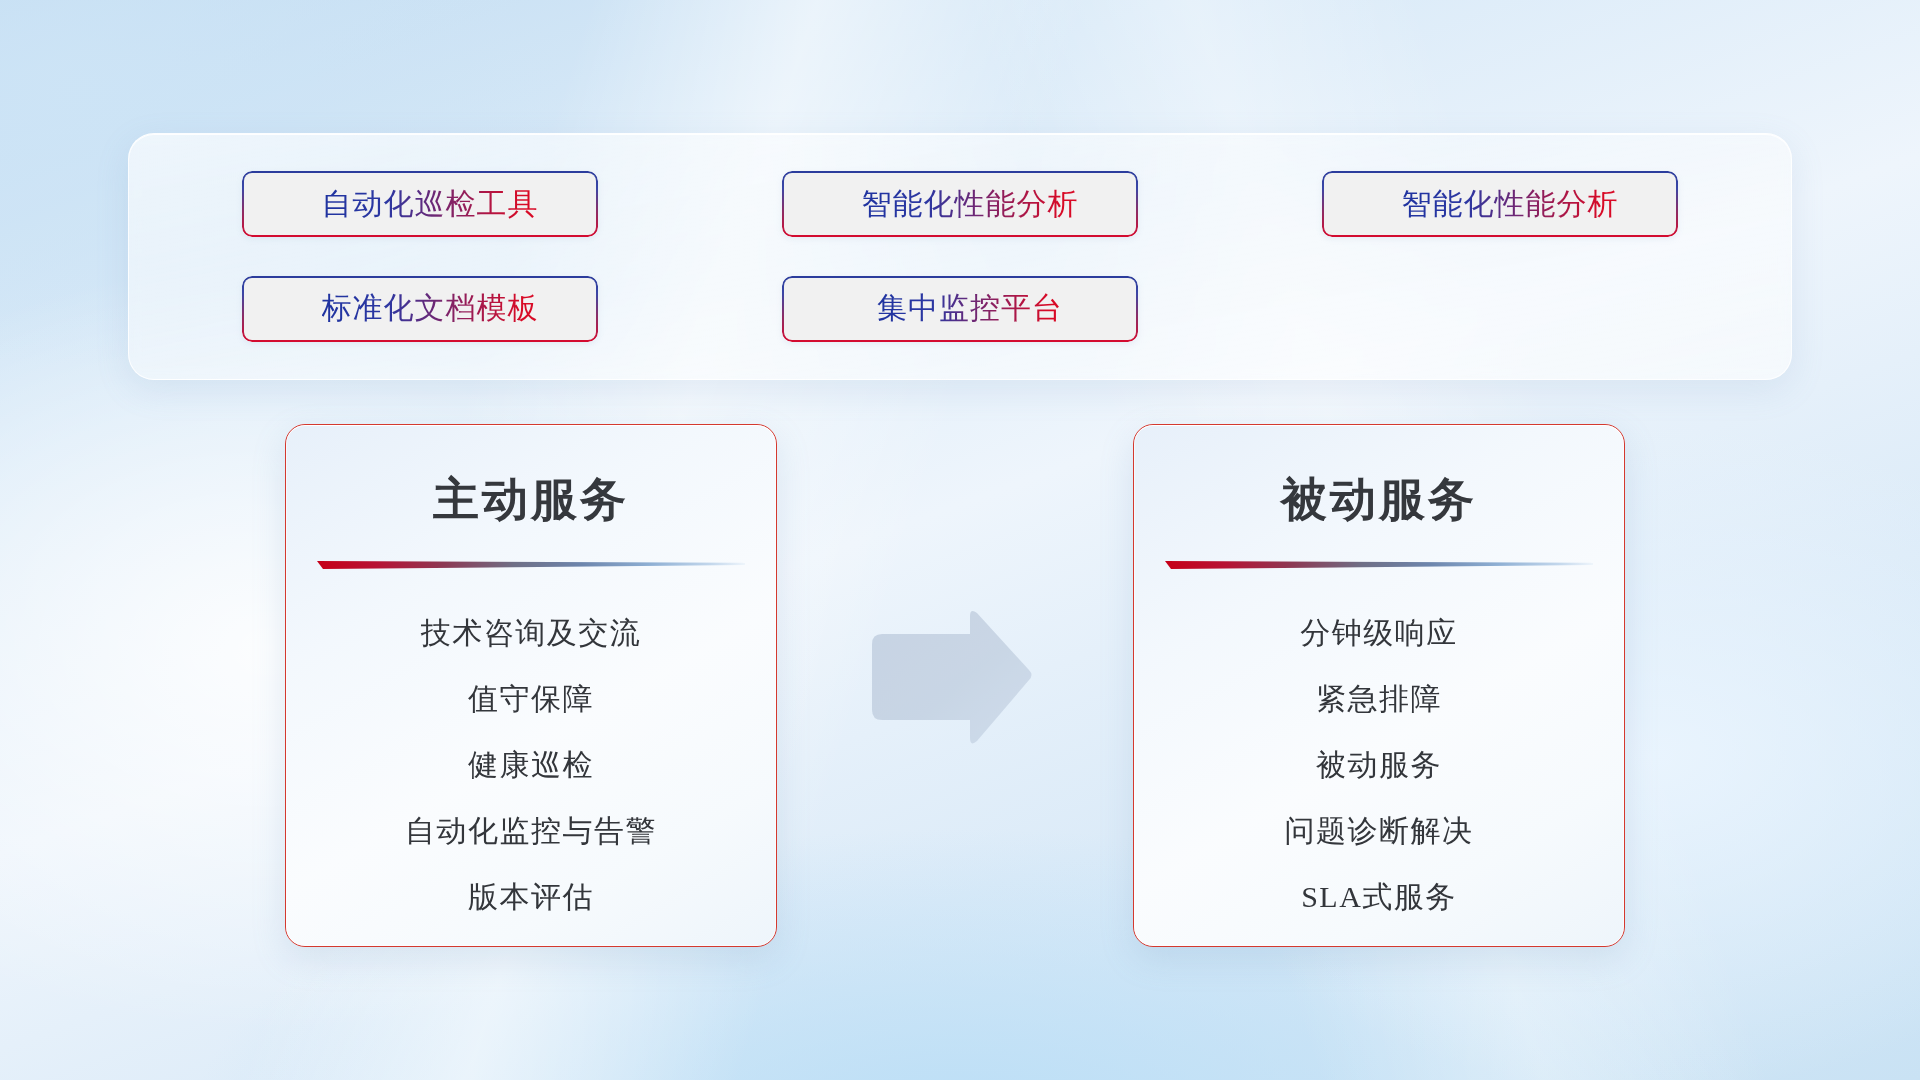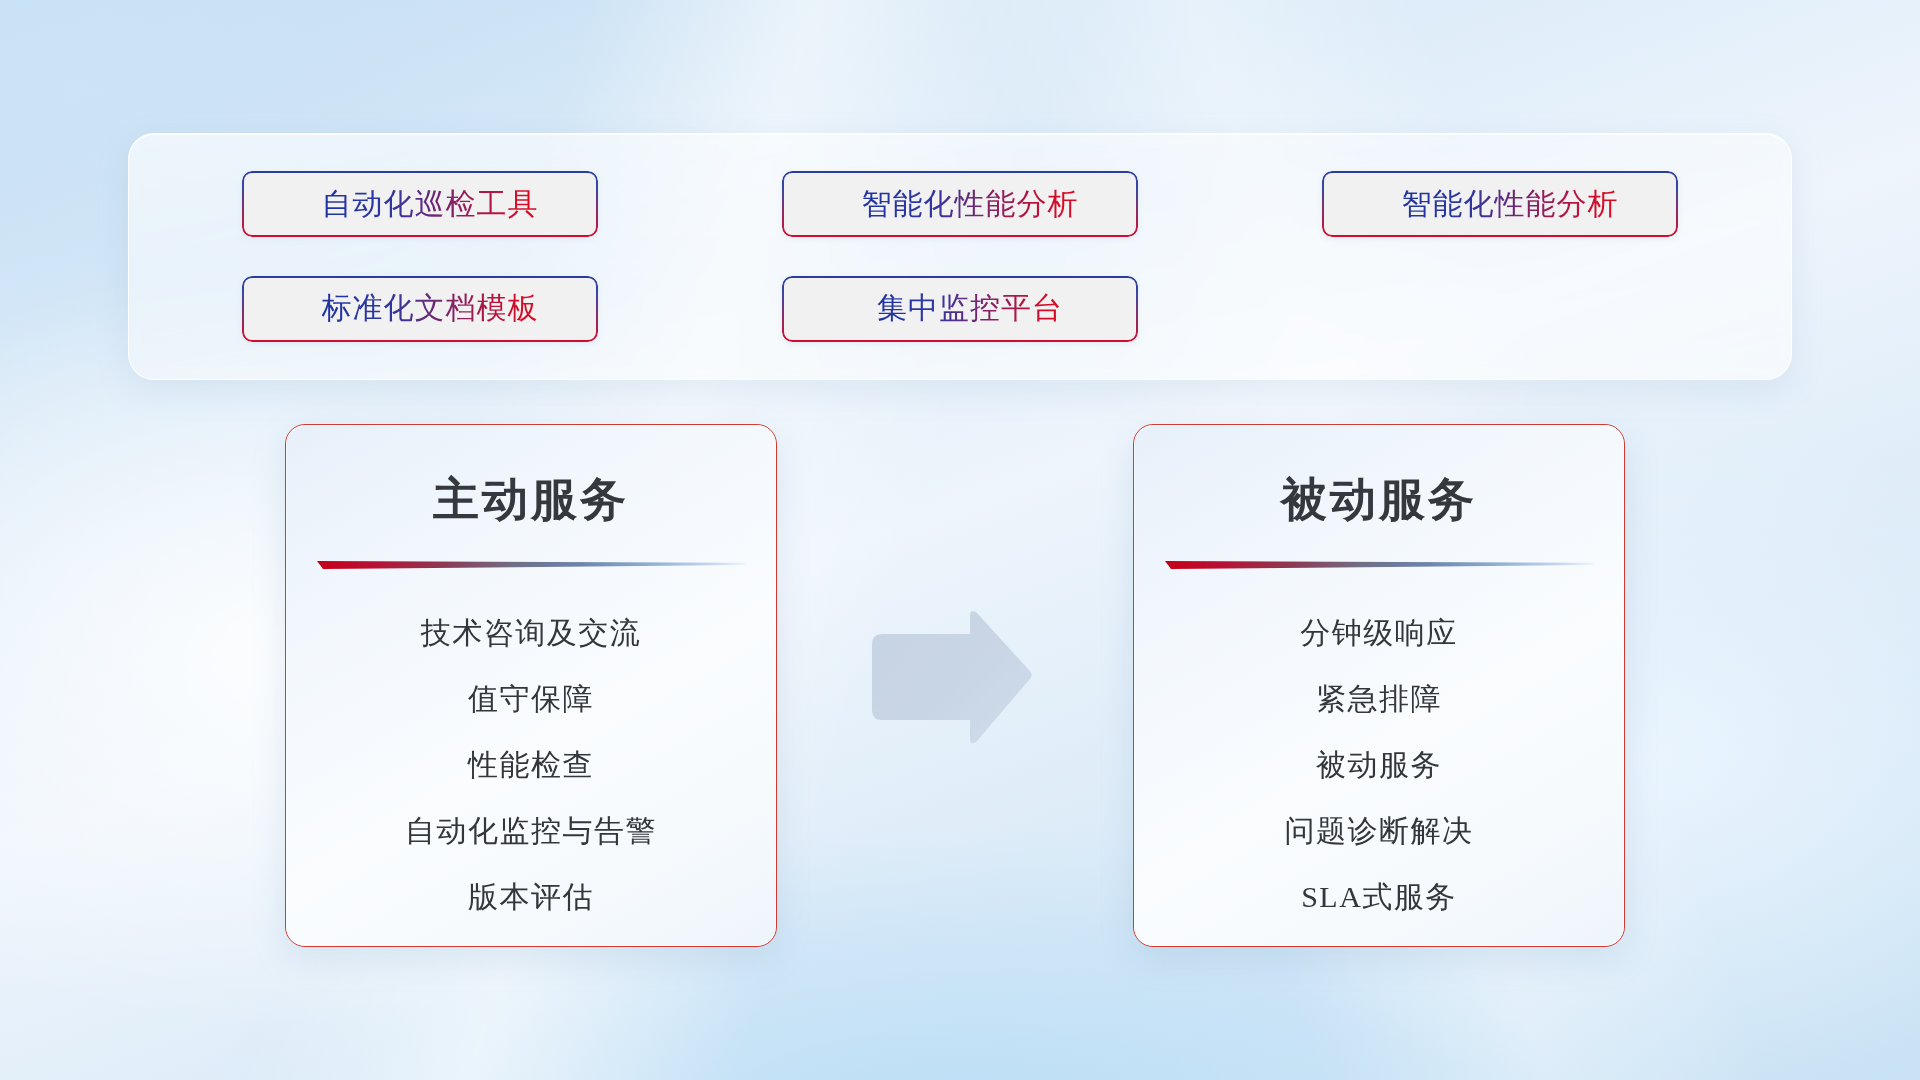--- a/index.html
+++ b/index.html
@@ -199,21 +199,21 @@
 </div>
 
 <div class="card" id="card-proactive">
   <div class="card-title">主动服务</div>
   <div class="card-divider">
     <div class="bar"></div>
   </div>
   <div class="card-items">
     <div class="card-item">技术咨询及交流</div>
     <div class="card-item">值守保障</div>
-    <div class="card-item">性能检查</div>
+    <div class="card-item">健康巡检</div>
     <div class="card-item">自动化监控与告警</div>
     <div class="card-item">版本评估</div>
   </div>
 </div>
 
 <svg id="flow-arrow" viewBox="0 0 168 140">
   <defs>
     <linearGradient id="arrGrad" x1="0" y1="0" x2="1" y2="1">
       <stop offset="0%" stop-color="#9fb0c9"></stop>
       <stop offset="55%" stop-color="#a7b7cd"></stop>

